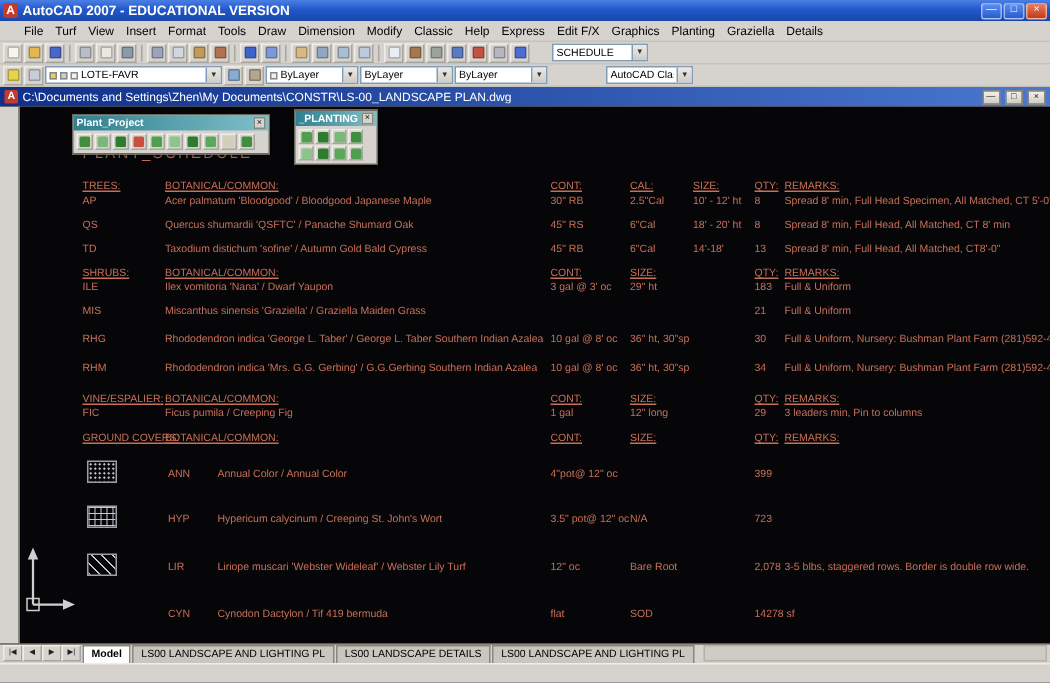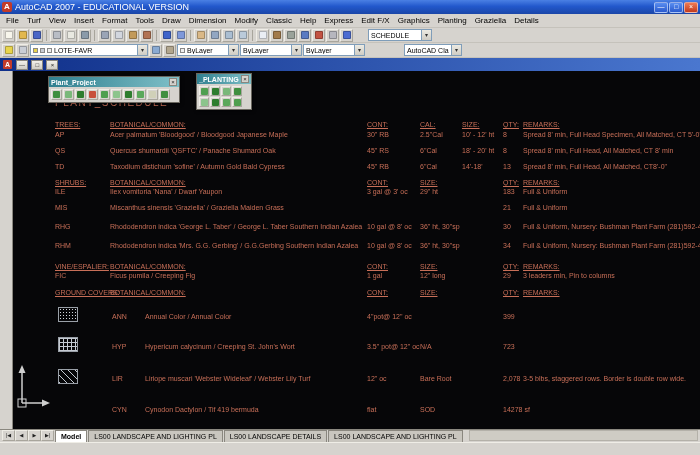--- a/index.html
+++ b/index.html
@@ -5,27 +5,27 @@
   *{box-sizing:border-box;margin:0;padding:0;}
   html,body{width:700px;height:455px;overflow:hidden;}
   body{font-family:"Liberation Sans",sans-serif;background:#d6d3ce;font-size:8px;}
   button{font-family:inherit;border:none;background:none;padding:0;cursor:default;}
   .app{position:relative;width:700px;height:455px;display:flex;flex-direction:column;background:#d6d3ce;}
 
   .titlebar{flex:0 0 14px;display:flex;align-items:center;gap:3px;padding:0 2px;
     background:linear-gradient(180deg,#4a80e4,#2258cc 45%,#1a46a8);}
   .app-icon{width:10px;height:10px;flex:0 0 10px;background:#c23b2a;border-radius:2px;color:#fff;
     font-size:8px;font-weight:bold;line-height:10px;text-align:center;}
-  .title-text{flex:1;color:#fff;font-size:9px;font-weight:normal;white-space:nowrap;overflow:hidden;}
+  .title-text{flex:1;color:#fff;font-size:9px;font-weight:bold;white-space:nowrap;overflow:hidden;}
   .winbtns{display:flex;gap:1px;}
   .winbtn{width:14px;height:11px;border-radius:2px;border:1px solid rgba(255,255,255,.5);
     background:linear-gradient(180deg,#5a8ef0,#2a5ace);color:#fff;font-size:7px;line-height:8px;}
   .winbtn.close{background:linear-gradient(180deg,#ee7a55,#c03a1e);}
 
-  .menubar{flex:0 0 13px;display:flex;align-items:flex-end;padding-left:2px;border-bottom:1px solid #c5c2bb;}
+  .menubar{flex:0 0 13px;display:flex;align-items:flex-end;padding-left:12px;border-bottom:1px solid #c5c2bb;}
   .menu-item{padding:0 4px;font-size:8px;line-height:13px;white-space:nowrap;}
 
   .toolbar{flex:0 0 15px;display:flex;align-items:center;gap:1px;padding:0 2px;border-bottom:1px solid #c5c2bb;}
   .icons{display:flex;align-items:center;gap:1px;}
   .tbtn{width:13px;height:13px;display:flex;align-items:center;justify-content:center;background:#d6d3ce;
     border:1px solid;border-color:#efede6 #a8a59c #a8a59c #efede6;}
   .tglyph{width:8px;height:8px;border-radius:1px;border:1px solid rgba(0,0,0,.25);display:block;}
   .tsep{width:1px;height:11px;background:#a8a59c;margin:0 2px;display:block;}
   .combo{height:12px;display:flex;align-items:center;background:#fff;border:1px solid #7f9db9;
     font-size:7px;white-space:nowrap;overflow:hidden;padding-left:2px;gap:2px;}
@@ -237,20 +237,21 @@
       <span class="combo-arrow">▾</span>
     </div>
     <div class="combo ws-combo">
       <span class="combo-text">AutoCAD Classic</span>
       <span class="combo-arrow">▾</span>
     </div>
   </div>
 
   <div class="doc-titlebar">
     <span class="doc-icon">A</span>
+    <span class="doc-path">C:\Documents and Settings\Zhen\My Documents\CONSTR\LS-00_LANDSCAPE PLAN.dwg</span>
     <span>
       <button class="doc-btn">—</button>
       <button class="doc-btn">□</button>
       <button class="doc-btn">×</button>
     </span>
   </div>
 
   <div class="drawing" id="drawing">
     <div class="left-gutter"></div>
     <div class="schedule" id="schedule">

